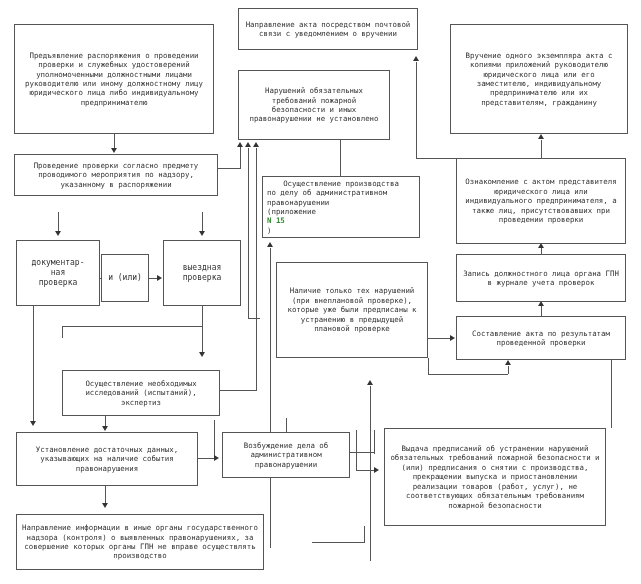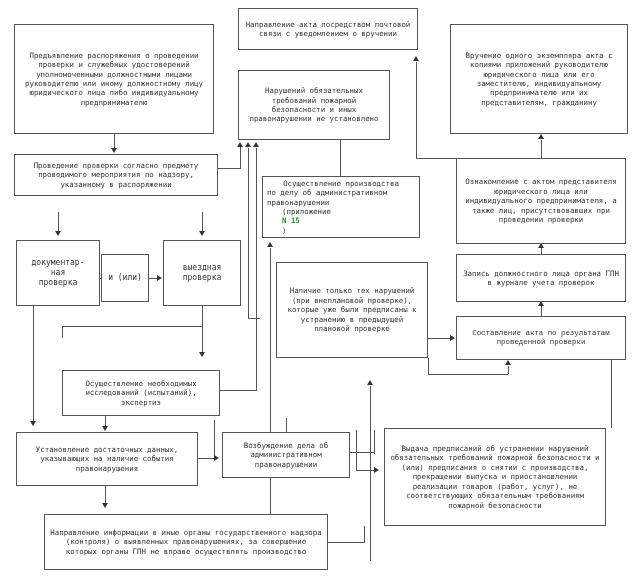--- a/index.html
+++ b/index.html
@@ -81,21 +81,21 @@
 
   <div class="box fs7" style="left:456px; top:158px; width:170px; height:86px;">
     <span>Ознакомление с актом представителя юридического лица или индивидуального предпринимателя, а также лиц, присутствовавших при проведении проверки</span>
   </div>
 
   <div class="box fs7 txt-left" style="left:262px; top:176px; width:158px; height:62px; align-items:center;">
     <span>
       <span style="display:block; text-align:center;">Осуществление производства</span>
       <span style="display:block;">по делу об административном</span>
       <span style="display:block;">правонарушении</span>
-      <span style="display:block;margin-left:15px;">
+      <span style="display:block;">
           <span>(приложение </span>
           <span class="hl">N 15</span>
           <span>)</span>
         </span>
     </span>
   </div>
 
   <div class="box fs8" style="left:16px; top:240px; width:84px; height:66px; white-space:pre-line;">
     <span>документар-
 ная
@@ -112,41 +112,41 @@
   </div>
 
   <div class="box fs7" style="left:456px; top:254px; width:170px; height:48px;">
     <span>Запись должностного лица органа ГПН в журнале учета проверок</span>
   </div>
 
   <div class="box fs7" style="left:276px; top:262px; width:152px; height:96px;">
     <span>Наличие только тех нарушений (при внеплановой проверке), которые уже были предписаны к устранению в предыдущей плановой проверке</span>
   </div>
 
-  <div class="box fs7" style="left:456px; top:316px; width:170px; height:44px;font-family:Liberation Mono, monospace;">
+  <div class="box fs7" style="left:456px; top:316px; width:170px; height:44px;">
     <span>Составление акта по результатам проведенной проверки</span>
   </div>
 
   <div class="box fs7" style="left:16px; top:432px; width:182px; height:54px;">
     <span>Установление достаточных данных, указывающих на наличие события правонарушения</span>
   </div>
 
   <div class="box fs7" style="left:62px; top:370px; width:158px; height:46px;">
     <span>Осуществление необходимых исследований (испытаний), экспертиз</span>
   </div>
 
   <div class="box fs7" style="left:222px; top:432px; width:128px; height:46px;">
     <span>Возбуждение дела об административном правонарушении</span>
   </div>
 
   <div class="box fs7" style="left:384px; top:428px; width:222px; height:98px;">
     <span>Выдача предписаний об устранении нарушений обязательных требований пожарной безопасности и (или) предписания о снятии с производства, прекращении выпуска и приостановлении реализации товаров (работ, услуг), не соответствующих обязательным требованиям пожарной безопасности</span>
   </div>
 
-  <div class="box fs7" style="left:16px; top:514px; width:284px; height:56px;margin-left:28px;">
+  <div class="box fs7" style="left:16px; top:514px; width:248px; height:56px;">
     <span>Направление информации в иные органы государственного надзора (контроля) о выявленных правонарушениях, за совершение которых органы ГПН не вправе осуществлять производство</span>
   </div>
 
   <div class="ln lnv" style="left:114px; top:134px; height:15px;"></div>
   <div class="arr arr-d" style="left:110.5px; top:148px;"></div>
 
   <div class="ln lnh" style="left:218px; top:168px; width:22px;"></div>
   <div class="ln lnv" style="left:240px; top:146px; height:23px;"></div>
 
   <div class="ln lnv" style="left:58px; top:212px; height:20px;"></div>

